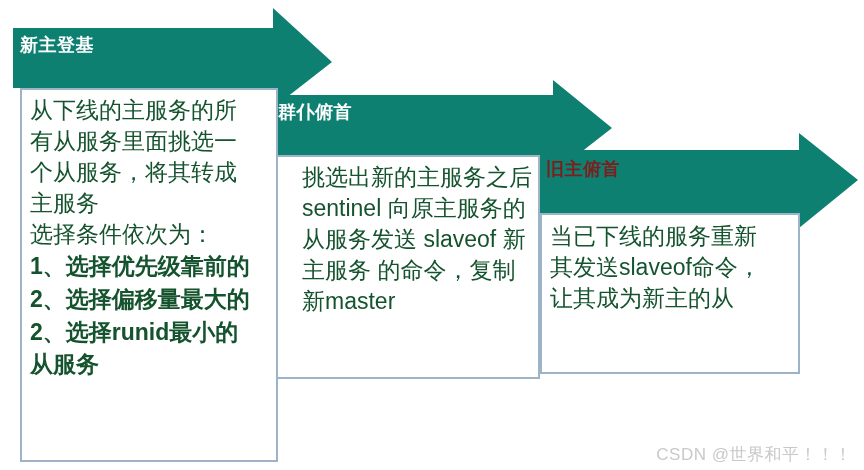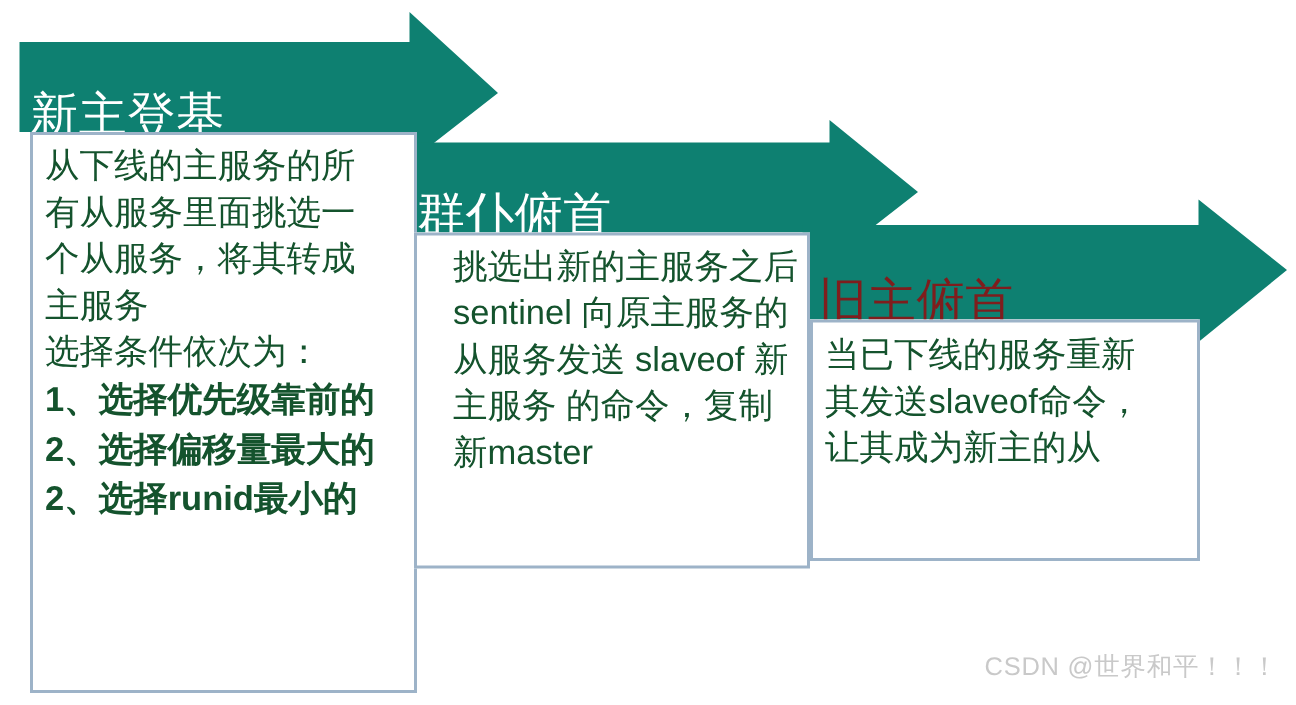--- a/index.html
+++ b/index.html
@@ -32,26 +32,25 @@
     top: 0;
     width: 864px;
     height: 470px;
     pointer-events: none;
   }
 
   
   .arrow-title {
     position: absolute;
     color: #ffffff;
-    font-size: 32px;
+    font-size: 18px;
     line-height: 1;
     letter-spacing: 0.5px;
     white-space: nowrap;
-    font-weight: 400;
-    margin-top: 24px;
+    font-weight: 700;
   }
   #arrow-title-1 { left: 20px; top: 36px; }
   #arrow-title-2 { left: 278px; top: 103px; }
   #arrow-title-3 { left: 546px; top: 160px; }
 
   
   .text-box {
     position: absolute;
     background: #ffffff;
     border: 2px solid #9db3c8;
@@ -81,21 +80,21 @@
   #text-box-3 { left: 540px; top: 213px; width: 260px; height: 161px; }
 
   #text-box-1 .box-inner { padding-left: 8px; padding-top: 5px; }
   #text-box-2 .box-inner { padding-left: 24px; padding-top: 5px; }
   #text-box-3 .box-inner { padding-left: 8px; padding-top: 6px; }
 
   
   #watermark {
     position: absolute;
     right: 12px;
-    bottom: 14px;
+    bottom: 4px;
     color: #c9c9c9;
     font-size: 17px;
     letter-spacing: 0.5px;
     white-space: nowrap;
   }
 </style>
 </head>
 <body>
 
 <div id="stage" style="background: rgb(255, 255, 255);">
@@ -113,20 +112,21 @@
   <div class="text-box" id="text-box-1" style="border-color: rgb(157, 179, 200); background: rgb(255, 255, 255);">
     <div class="box-inner">
         <div class="box-line">从下线的主服务的所</div>
         <div class="box-line">有从服务里面挑选一</div>
         <div class="box-line">个从服务，将其转成</div>
         <div class="box-line">主服务</div>
         <div class="box-line">选择条件依次为：</div>
         <div class="box-line bold">1、选择优先级靠前的</div>
         <div class="box-line bold">2、选择偏移量最大的</div>
         <div class="box-line bold">2、选择runid最小的</div>
+        <div class="box-line bold bold-tight">从服务</div>
       </div>
   </div>
 
   <div class="text-box" id="text-box-2" style="border-color: rgb(157, 179, 200); background: rgb(255, 255, 255);">
     <div class="box-inner">
         <div class="box-line">挑选出新的主服务之后</div>
         <div class="box-line">sentinel 向原主服务的</div>
         <div class="box-line">从服务发送 slaveof 新</div>
         <div class="box-line">主服务 的命令，复制</div>
         <div class="box-line">新master</div>

